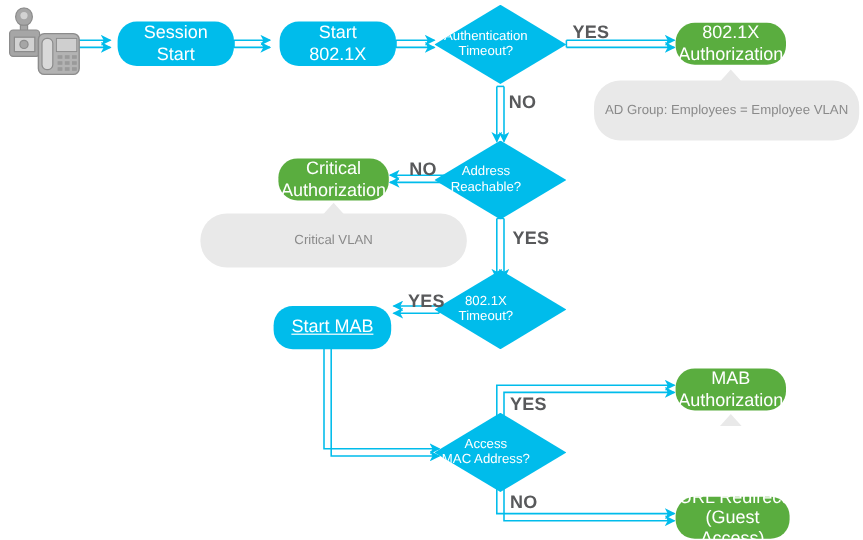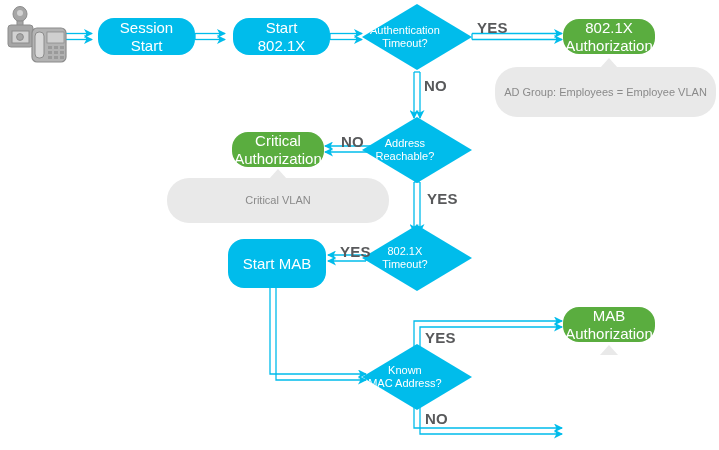--- a/index.html
+++ b/index.html
@@ -248,40 +248,46 @@
     </div>
   </div>
 
   <div class="diamond" style="left:362px; top:225px; width:110px; height:66px;">
     <div class="dlabel">
       <span>802.1X</span><br>
       <span>Timeout?</span>
     </div>
   </div>
 
-  <div class="node node-blue" style="left:228px; top:239px; width:98px; height:49px;">
+  <div class="node node-blue" style="left:228px; top:255px; width:98px; height:36px;text-decoration:underline;">
     <div>
       <span>Start MAB</span>
     </div>
   </div>
 
   <div class="diamond" style="left:362px; top:344px; width:110px; height:66px;">
     <div class="dlabel">
-      <span>Known</span><br>
+      <span>Access</span><br>
       <span>MAC Address?</span>
     </div>
   </div>
 
   <div class="node node-green" style="left:563px; top:307px; width:92px; height:35px;">
     <div>
       <span>MAB</span><br>
       <span>Authorization</span>
     </div>
   </div>
 
+  <div class="node node-green" style="left:563px; top:414px; width:95px; height:35px;">
+    <div>
+      <span>URL Redirect</span><br>
+      <span>(Guest Access)</span>
+    </div>
+  </div>
 
   <div class="callout-tail" style="left:600px; top:58px;"></div>
   <div class="callout" style="left:495px; top:67px; width:221px; height:50px;">
     <div>AD Group: Employees = Employee VLAN</div>
   </div>
 
   <div class="callout-tail" style="left:269px; top:169px;"></div>
   <div class="callout" style="left:167px; top:178px; width:222px; height:45px;">
     <div>Critical VLAN</div>
   </div>

